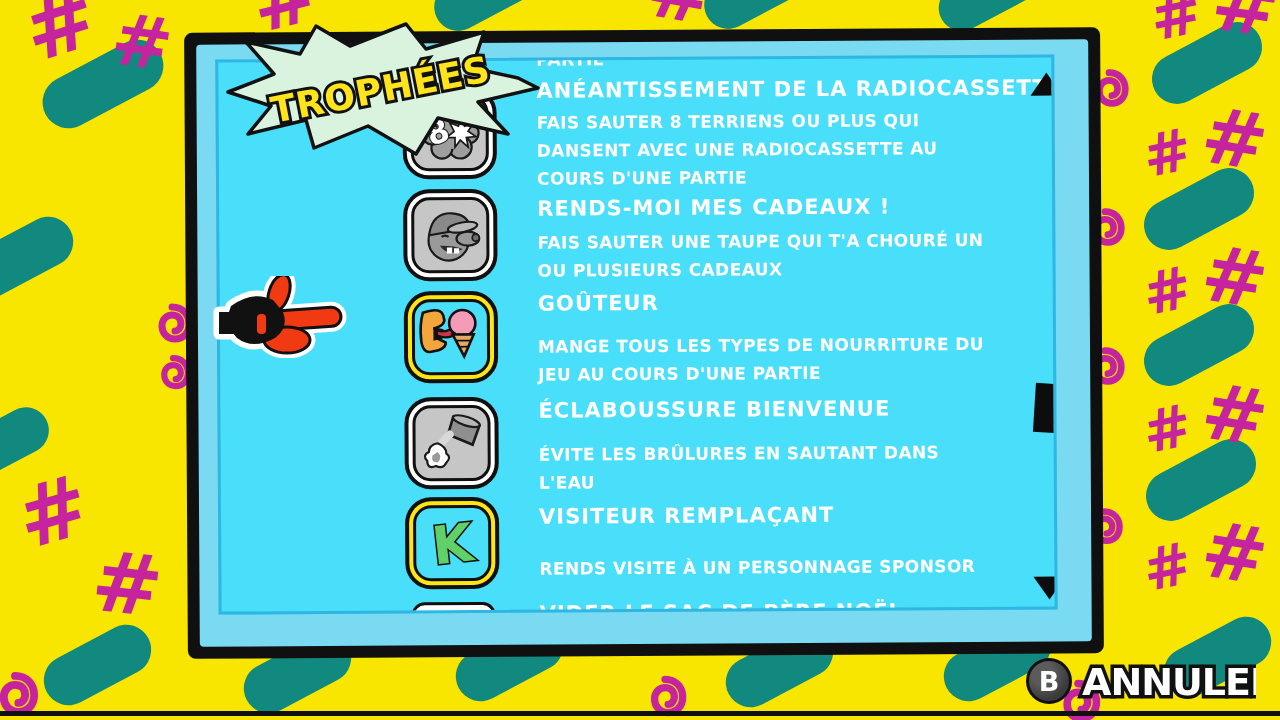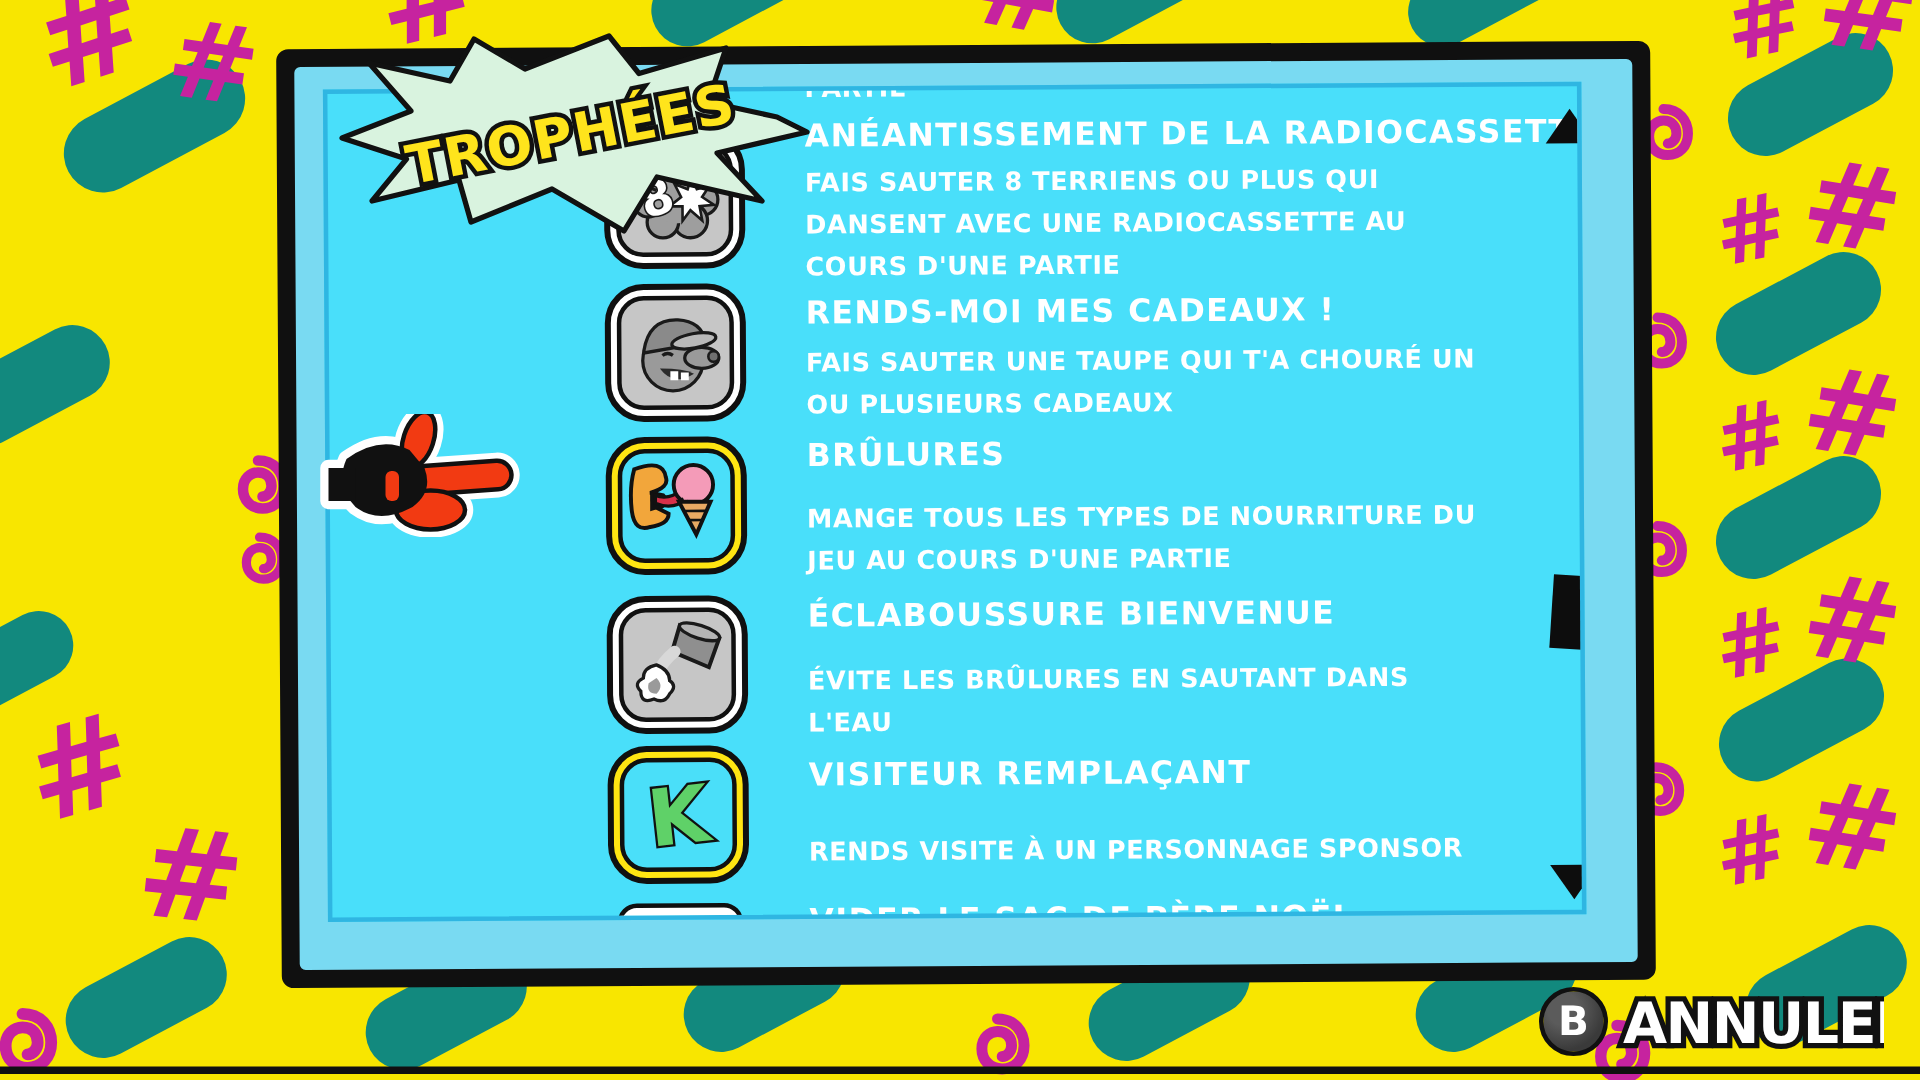--- a/index.html
+++ b/index.html
@@ -227,21 +227,21 @@
             <path d="M8 12 Q30 4 32 18 Q35 26 20 30 L30 32 Q36 38 26 42 L34 46 Q34 54 20 56 Q8 60 6 44 Q4 26 8 12 Z" fill="#F2A63B" stroke="#111" stroke-width="3"></path>
             <path d="M20 30 Q30 30 30 36 Q30 42 20 44 Z" fill="#111"></path>
             <path d="M24 38 Q38 44 48 34 L44 28 Q34 36 24 32 Z" fill="#D8304A" stroke="#111" stroke-width="2.5"></path>
             <circle cx="53" cy="24" r="15" fill="#F49BB8" stroke="#111" stroke-width="3"></circle>
             <path d="M44 34 q2 6 5 2 M58 36 q1 6 4 2" fill="#F49BB8" stroke="#111" stroke-width="2"></path>
             <polygon points="42,37 66,37 55,62" fill="#E8A963" stroke="#111" stroke-width="3"></polygon>
             <path d="M46 44 L62 44 M49 51 L59 51" stroke="#111" stroke-width="2" fill="none"></path>
           </svg>
         </div>
       </div>
-      <div class="t-title" style="top:231px;">BRÛLURES</div>
+      <div class="t-title" style="top:231px;">GOÛTEUR</div>
       <div class="t-desc" style="top:272px;">MANGE TOUS LES TYPES DE NOURRITURE DU
 JEU AU COURS D'UNE PARTIE</div>
     </div>
 
     <div>
       <div class="t-icon" style="top:336px;">
         <div class="fill">
           <svg viewBox="0 0 80 80">
             <path d="M42 10 L72 20 L64 42 L36 30 Z" fill="#8f8f8f" stroke="#1a1a1a" stroke-width="3"></path>
             <ellipse cx="57" cy="15" rx="16" ry="5" fill="#b5b5b5" stroke="#1a1a1a" stroke-width="2.5" transform="rotate(18 57 15)"></ellipse>

